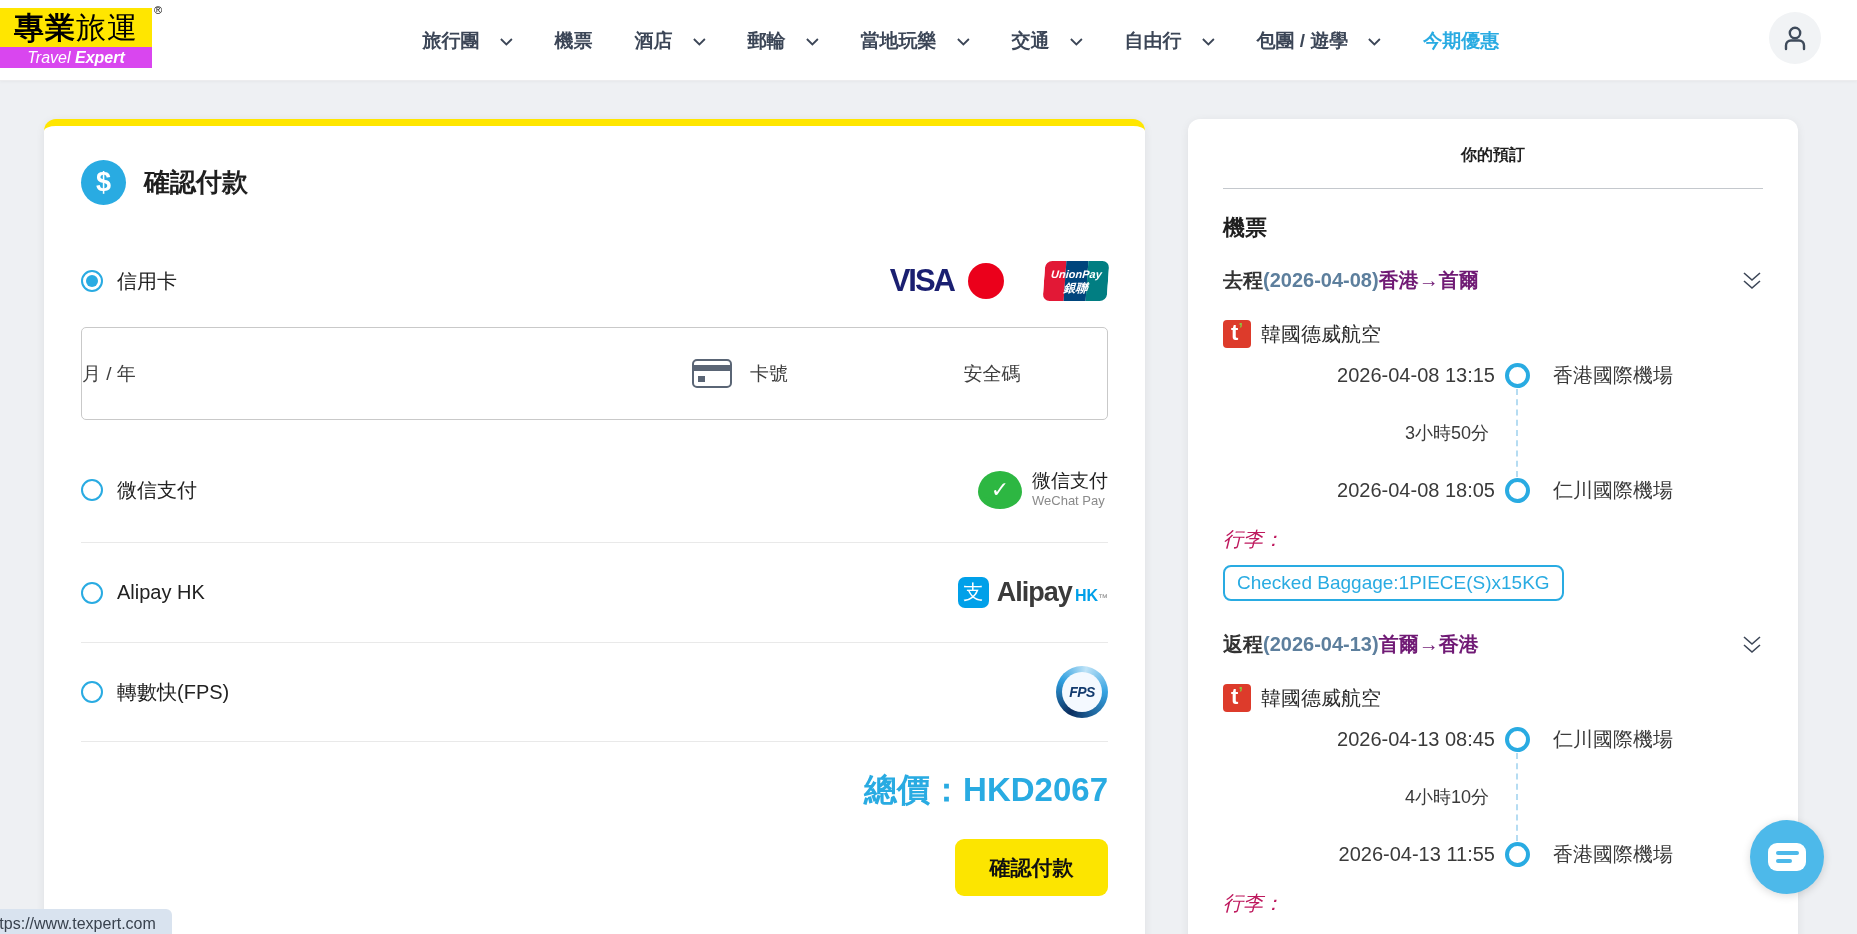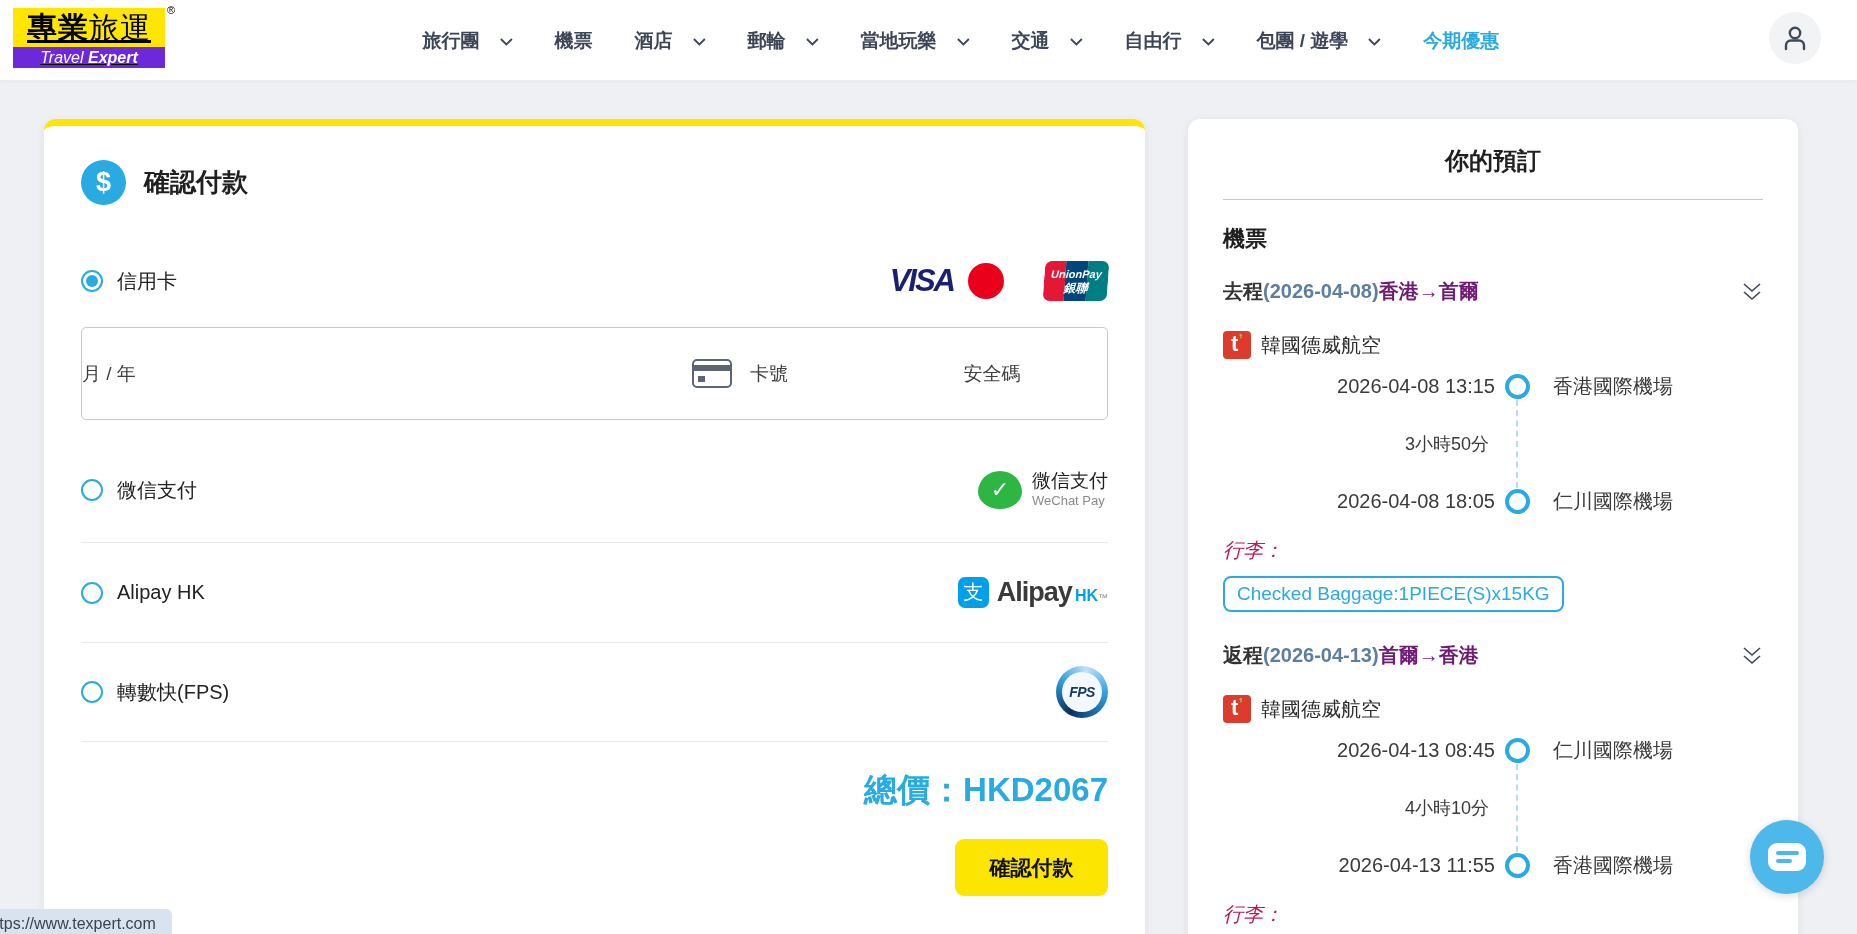--- a/index.html
+++ b/index.html
@@ -2,25 +2,25 @@
 <html><head>
 <meta charset="utf-8">
 <style>
   * { margin:0; padding:0; box-sizing:border-box; }
   html,body { width:1857px; height:934px; overflow:hidden; }
   body { font-family:"Liberation Sans","DejaVu Sans",sans-serif; background:#eef0f3; position:relative; }
 
   
   .header { position:absolute; top:0; left:0; width:1857px; height:81px; background:#fff;
             border-bottom:1px solid #ececee; box-shadow:0 1px 3px rgba(0,0,0,.04); z-index:5; }
-  .logo { position:absolute; left:13px; top:8px; width:152px; cursor:pointer;text-decoration:underline; }
+  .logo { position:absolute; left:0; top:8px; width:152px; cursor:pointer; }
   .logo-top { background:#FFE600; color:#000; font-size:30px; line-height:38px; text-align:center; padding:1px 4px 0; }
   .logo-top .b { font-weight:900; letter-spacing:1px; }
   .logo-top .l { font-weight:400; letter-spacing:1px; }
-  .logo-bottom { background:#6d28d9; color:#fff; font-size:16px; line-height:21px; text-align:center; font-style:italic; }
+  .logo-bottom { background:#d946ef; color:#fff; font-size:16px; line-height:21px; text-align:center; font-style:italic; }
   .logo-bottom .ex { font-weight:bold; }
   .logo-reg { position:absolute; right:-10px; top:-4px; font-size:11px; color:#000; }
   .nav { position:absolute; left:50%; top:0; transform:translateX(-47%); height:81px; display:flex; align-items:center; gap:42px; white-space:nowrap; }
   .nav-item { display:flex; align-items:center; gap:20px; font-size:19px; color:#3c4657; font-weight:600; cursor:pointer; }
   .nav-item.hl { color:#29ABE2; }
   .nav-item svg { margin-top:2px; }
   .user-btn { position:absolute; right:36px; top:12px; width:52px; height:52px; border-radius:50%; background:#f1f3f5;
               display:flex; align-items:center; justify-content:center; cursor:pointer; }
 
   
@@ -32,21 +32,21 @@
   .pay-title { font-size:26px; font-weight:bold; color:#1f1f1f; }
 
   .method-row { display:flex; align-items:center; justify-content:space-between; }
   .row-credit { margin-top:52px; min-height:48px; }
   .radio-wrap { display:flex; align-items:center; gap:14px; cursor:pointer; }
   .radio { width:22px; height:22px; border-radius:50%; border:2px solid #29ABE2; background:#fff; position:relative; flex:none; }
   .radio.checked::after { content:""; position:absolute; left:3px; top:3px; width:12px; height:12px; border-radius:50%; background:#29ABE2; }
   .m-label { font-size:20px; color:#222; }
 
   .brand-logos { display:flex; align-items:center; gap:14px; }
-  .visa-logo { font-size:31px; font-weight:900; font-style:italic; color:#1A1F71; letter-spacing:-2px; }
+  .visa-logo { font-size:31px; font-weight:900; color:#1A1F71; letter-spacing:-2px; }
   .mc-logo { position:relative; width:62px; height:38px; }
   .mc-logo i { position:absolute; top:1px; width:36px; height:36px; border-radius:50%; }
   .mc-l { left:0; background:#EB001B; }
   .mc-r { left:24px; background:#F79E1B; z-index:-1; }
   .up-logo { width:64px; height:40px; border-radius:7px; overflow:hidden; display:flex; position:relative; transform:skewX(-4deg); }
   .up-logo b { flex:1; }
   .up-r { background:#E21836; } .up-b { background:#00457C; } .up-g { background:#017E82; }
   .up-text { position:absolute; inset:0; color:#fff; font-style:italic; font-weight:bold; text-align:center; line-height:1; padding-top:8px; }
   .up-text .t1 { font-size:11px; display:block; }
   .up-text .t2 { font-size:12px; display:block; margin-top:2px; }
@@ -87,21 +87,21 @@
                font-size:14px; font-weight:900; font-style:italic; color:#123a6e; letter-spacing:-.5px; }
 
   .total-row { margin-top:26px; text-align:right; font-size:33px; font-weight:bold; color:#29ABE2; }
   .confirm-row { margin-top:26px; text-align:right; }
   .confirm-btn { width:153px; height:57px; background:#FCE500; border:none; border-radius:9px; font-size:21px; font-weight:bold;
                  color:#111; cursor:pointer; font-family:inherit; }
 
   
   .book-card { position:absolute; left:1188px; top:119px; width:610px; height:860px; background:#fff;
                border-radius:12px; box-shadow:0 2px 10px rgba(0,0,0,.07); padding:0 35px; }
-  .book-title { margin-top:26px; text-align:center; font-size:24px; font-weight:bold; color:#1f1f1f; }
+  .book-title { margin-top:26px; text-align:center; font-size:16px; font-weight:bold; color:#1f1f1f; }
   .book-divider { margin-top:22px; border-top:1px solid #c4c8cd; }
   .book-section { margin-top:24px; font-size:22px; font-weight:bold; color:#1f1f1f; }
   .leg-head { margin-top:24px; display:flex; align-items:center; justify-content:space-between; }
   .leg-title { font-size:20px; font-weight:bold; }
   .leg-dir { color:#333; }
   .leg-date { color:#5d7f9d; }
   .leg-route { color:#701a75; }
   .chev2 { cursor:pointer; display:flex; }
   .airline-row { margin-top:26px; display:flex; align-items:center; gap:10px; }
   .airline-icon { width:28px; height:28px; background:#DD3B2B; border-radius:4px; color:#fff; font-weight:bold; font-size:22px;

